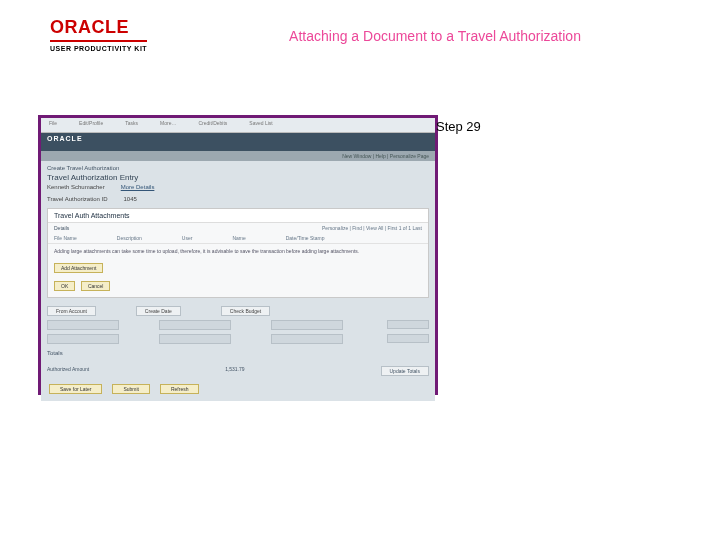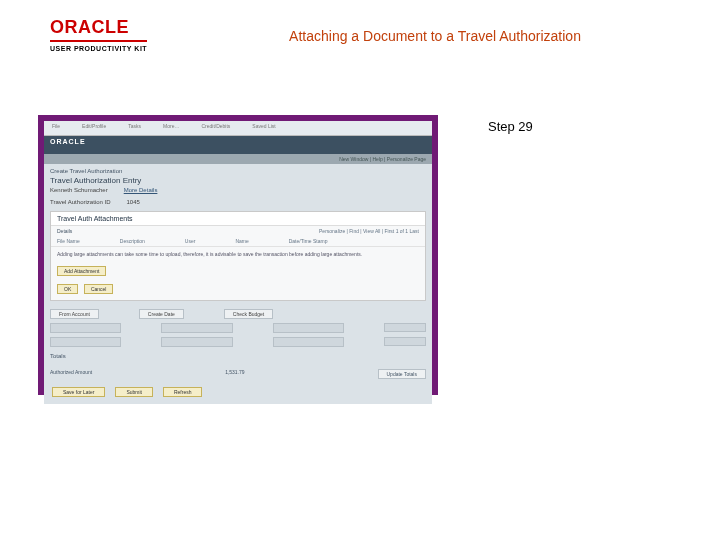--- a/index.html
+++ b/index.html
@@ -44,32 +44,32 @@
     margin-top: 4px;
     padding-top: 3px;
   }
   .hdr-title {
     position: absolute;
     top: 28px;
     right: 40px;
     left: 190px;
     text-align: center;
     font-size: 14px;
-    color: #c2410c;
+    color: #ec4899;
   }
   
   .shot {
     position: absolute;
     left: 38px;
     top: 115px;
     width: 400px;
     height: 280px;
     box-sizing: border-box;
     background: #9ca8b0;
-    border: 6px solid #701a75;
+    border: 3px solid #701a75;
     font-size: 6px;
   }
   .shot .tabs {
     height: 12px;
     background: #e6ebef;
     border-bottom: 1px solid #bbb;
     display: flex;
     gap: 22px;
     padding: 2px 8px 0 8px;
     color: #777;
@@ -182,21 +182,21 @@
   .footerbtns .btn { padding: 1px 10px; }
   .gbtn {
     background: #eef1f3;
     border: 1px solid #b7c0c7;
     font-size: 5px;
     padding: 1px 8px;
   }
   
   .side {
     position: absolute;
-    left: 488px;
+    left: 436px;
     top: 118px;
     width: 230px;
     font-size: 13px;
     line-height: 1.35;
     color: #000;
   }
   .side .step {
     margin-bottom: 24px;
   }
 </style>

